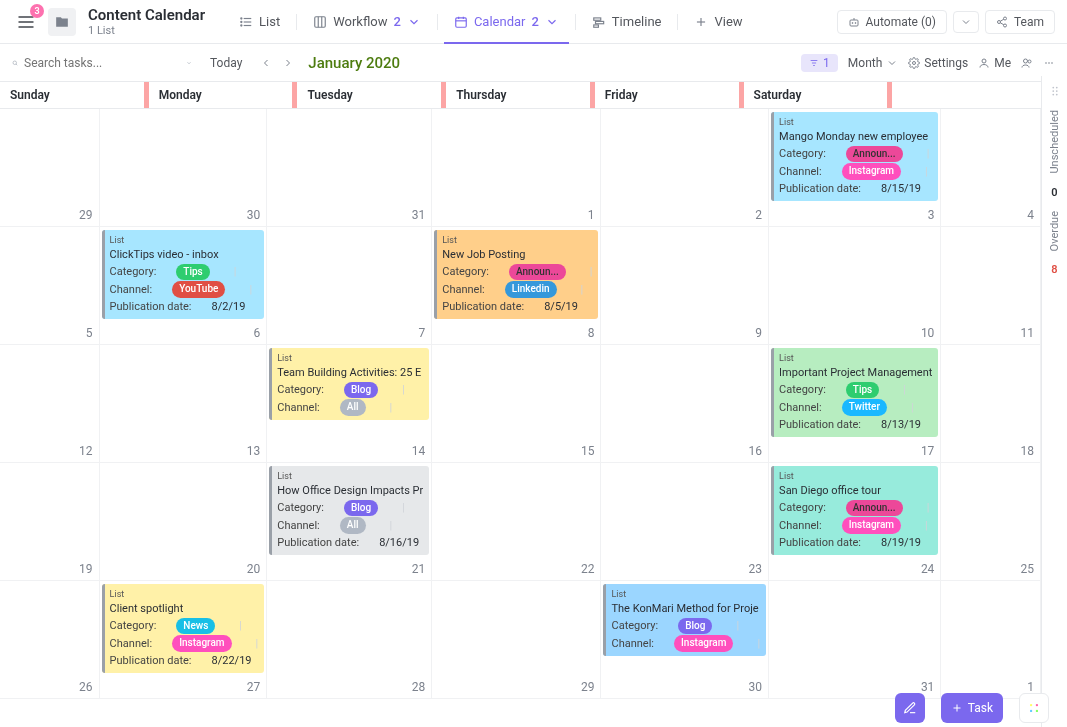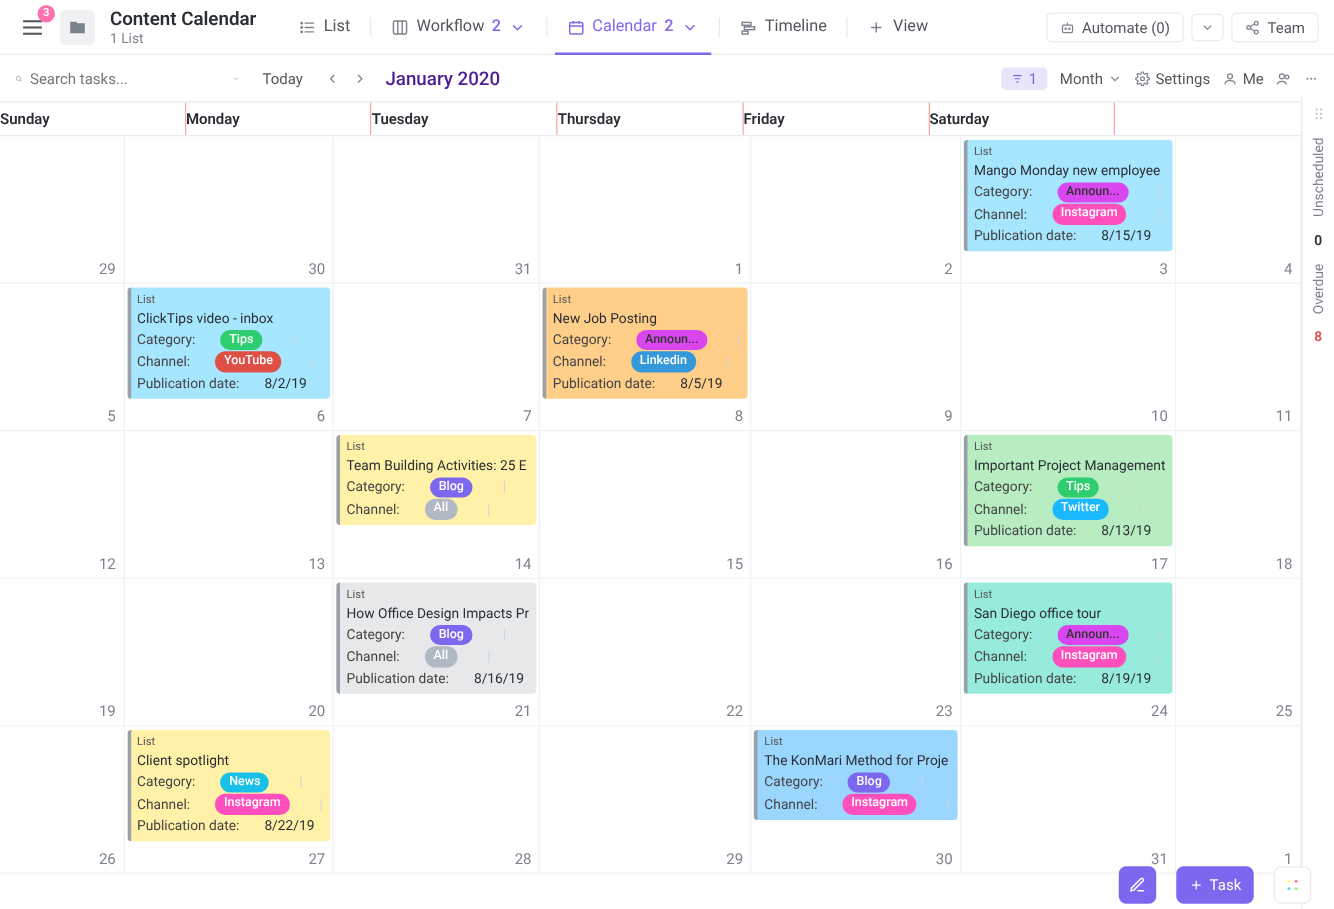--- a/index.html
+++ b/index.html
@@ -22,38 +22,38 @@
 .divider{width:1px;height:16px;background:#e8eaed;margin:0 4px}
 .right-actions{margin-left:auto;display:flex;align-items:center;gap:6px}
 .btn-outline{border:1px solid #e8eaed;background:#fff;border-radius:4px;padding:4px 10px;display:flex;align-items:center;gap:6px;font-size:12px;cursor:pointer;color:#54575d}
 .btn-outline svg{width:12px;height:12px}
 .toolbar{display:flex;align-items:center;height:38px;padding:0 12px;border-bottom:1px solid #e8eaed;gap:10px}
 .search-wrap{display:flex;align-items:center;gap:6px;width:180px;position:relative;color:#87909e}
 .search-wrap svg{width:12px;height:12px}
 .search-wrap input{border:none;outline:none;font-size:12px;flex:1;color:#8b5cf6}
 .chev-down{width:12px;height:12px}
 .nav-btn{padding:2px 8px;font-size:12px;color:#54575d;cursor:pointer}
-.month-label{font-size:15px;font-weight:500;color:#4c1d95;margin-left:4px}
+.month-label{font-size:15px;font-weight:500;color:#4d7c0f;margin-left:4px}
 .toolbar-right{margin-left:auto;display:flex;align-items:center;gap:10px}
 .pill-active{background:#e8e5fb;color:#7b68ee;border-radius:4px;padding:2px 8px;display:flex;align-items:center;gap:4px;font-size:12px}
 .tool-link{display:flex;align-items:center;gap:4px;font-size:12px;color:#54575d;cursor:pointer}
 .tool-link svg{width:12px;height:12px}
 .day-headers{display:grid;grid-template-columns:repeat(7,1fr);border-bottom:1px solid #e8eaed}
-.day-header{padding:6px 0;font-size:12px;font-weight:600;color:#2a2e34;border-right:1px solid #fca5a5}
+.day-header{padding:6px 10px;font-size:12px;font-weight:600;color:#2a2e34;border-right:5px solid #fca5a5}
 .calendar{display:grid;grid-template-columns:repeat(7,1fr);grid-auto-rows:118px}
 .cell{border-right:1px solid #f0f1f3;border-bottom:1px solid #f0f1f3;position:relative;padding:2px;display:flex;flex-direction:column}
 .cell-date{position:absolute;right:6px;bottom:4px;font-size:12px;color:#7c828d}
 .card{border-radius:3px;padding:4px 6px 4px 8px;font-size:11px;line-height:1.45;position:relative;overflow:hidden;margin-top:1px}
 .card::before{content:"";position:absolute;left:0;top:0;bottom:0;width:3px;background:#9aa0a8}
 .card-list{font-size:9px;color:#555}
 .card-title{color:#2a2e34;white-space:nowrap;overflow:hidden;text-overflow:ellipsis}
 .card-row{display:flex;align-items:center;gap:20px;margin-top:1px;white-space:nowrap}
 .card-label{color:#444}
 .chip{border-radius:9px;padding:1px 7px;font-size:10px;color:#fff;font-weight:500}
-.chip-y{background:#d946ef;color:#333}
+.chip-y{background:#ec4899;color:#333}
 .chip-tips{background:#2ecd6f}
 .chip-youtube{background:#e04f44}
 .chip-insta{background:#ff4fbd}
 .chip-linkedin{background:#3498db}
 .chip-blog{background:#7b68ee}
 .chip-all{background:#b0b8c4}
 .chip-twitter{background:#1ab8ff}
 .chip-news{background:#18bfe6}
 .bar-sep{color:#d0d4d9;margin-left:4px}
 .side-rail{position:absolute;right:0;top:76px;bottom:0;width:26px;border-left:1px solid #e8eaed;display:flex;flex-direction:column;align-items:center;padding-top:8px;gap:12px;background:#fff}

